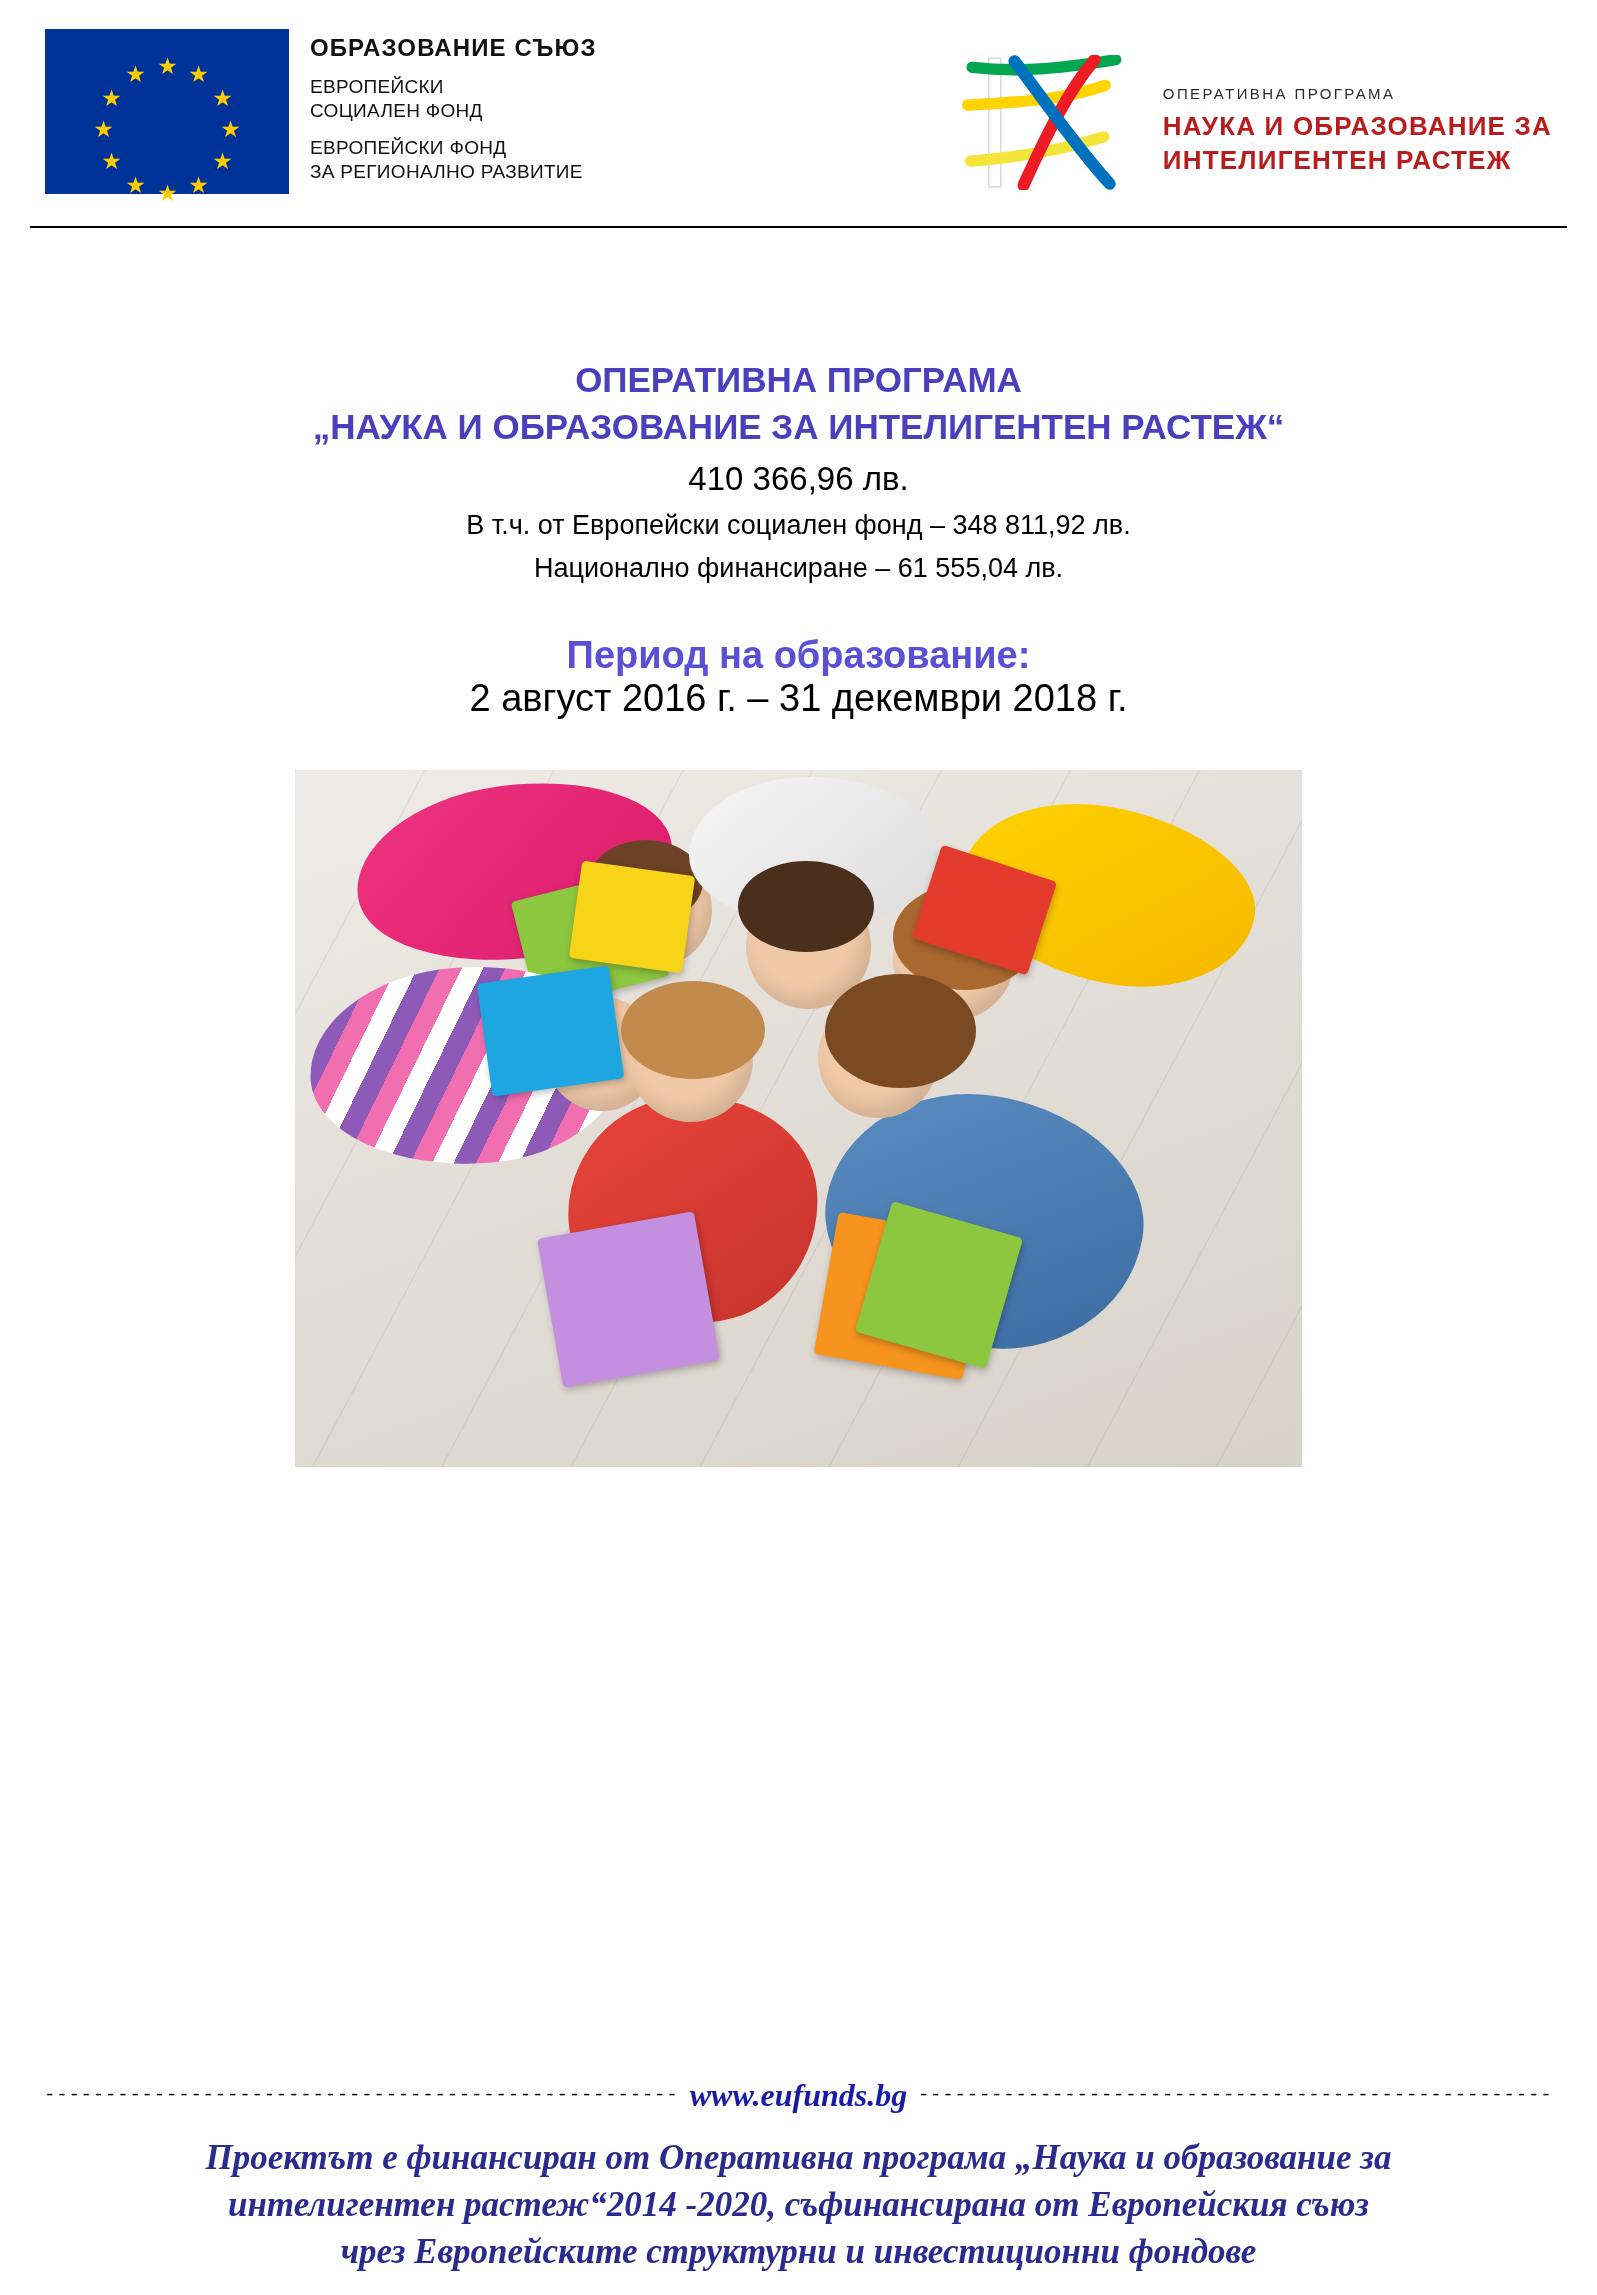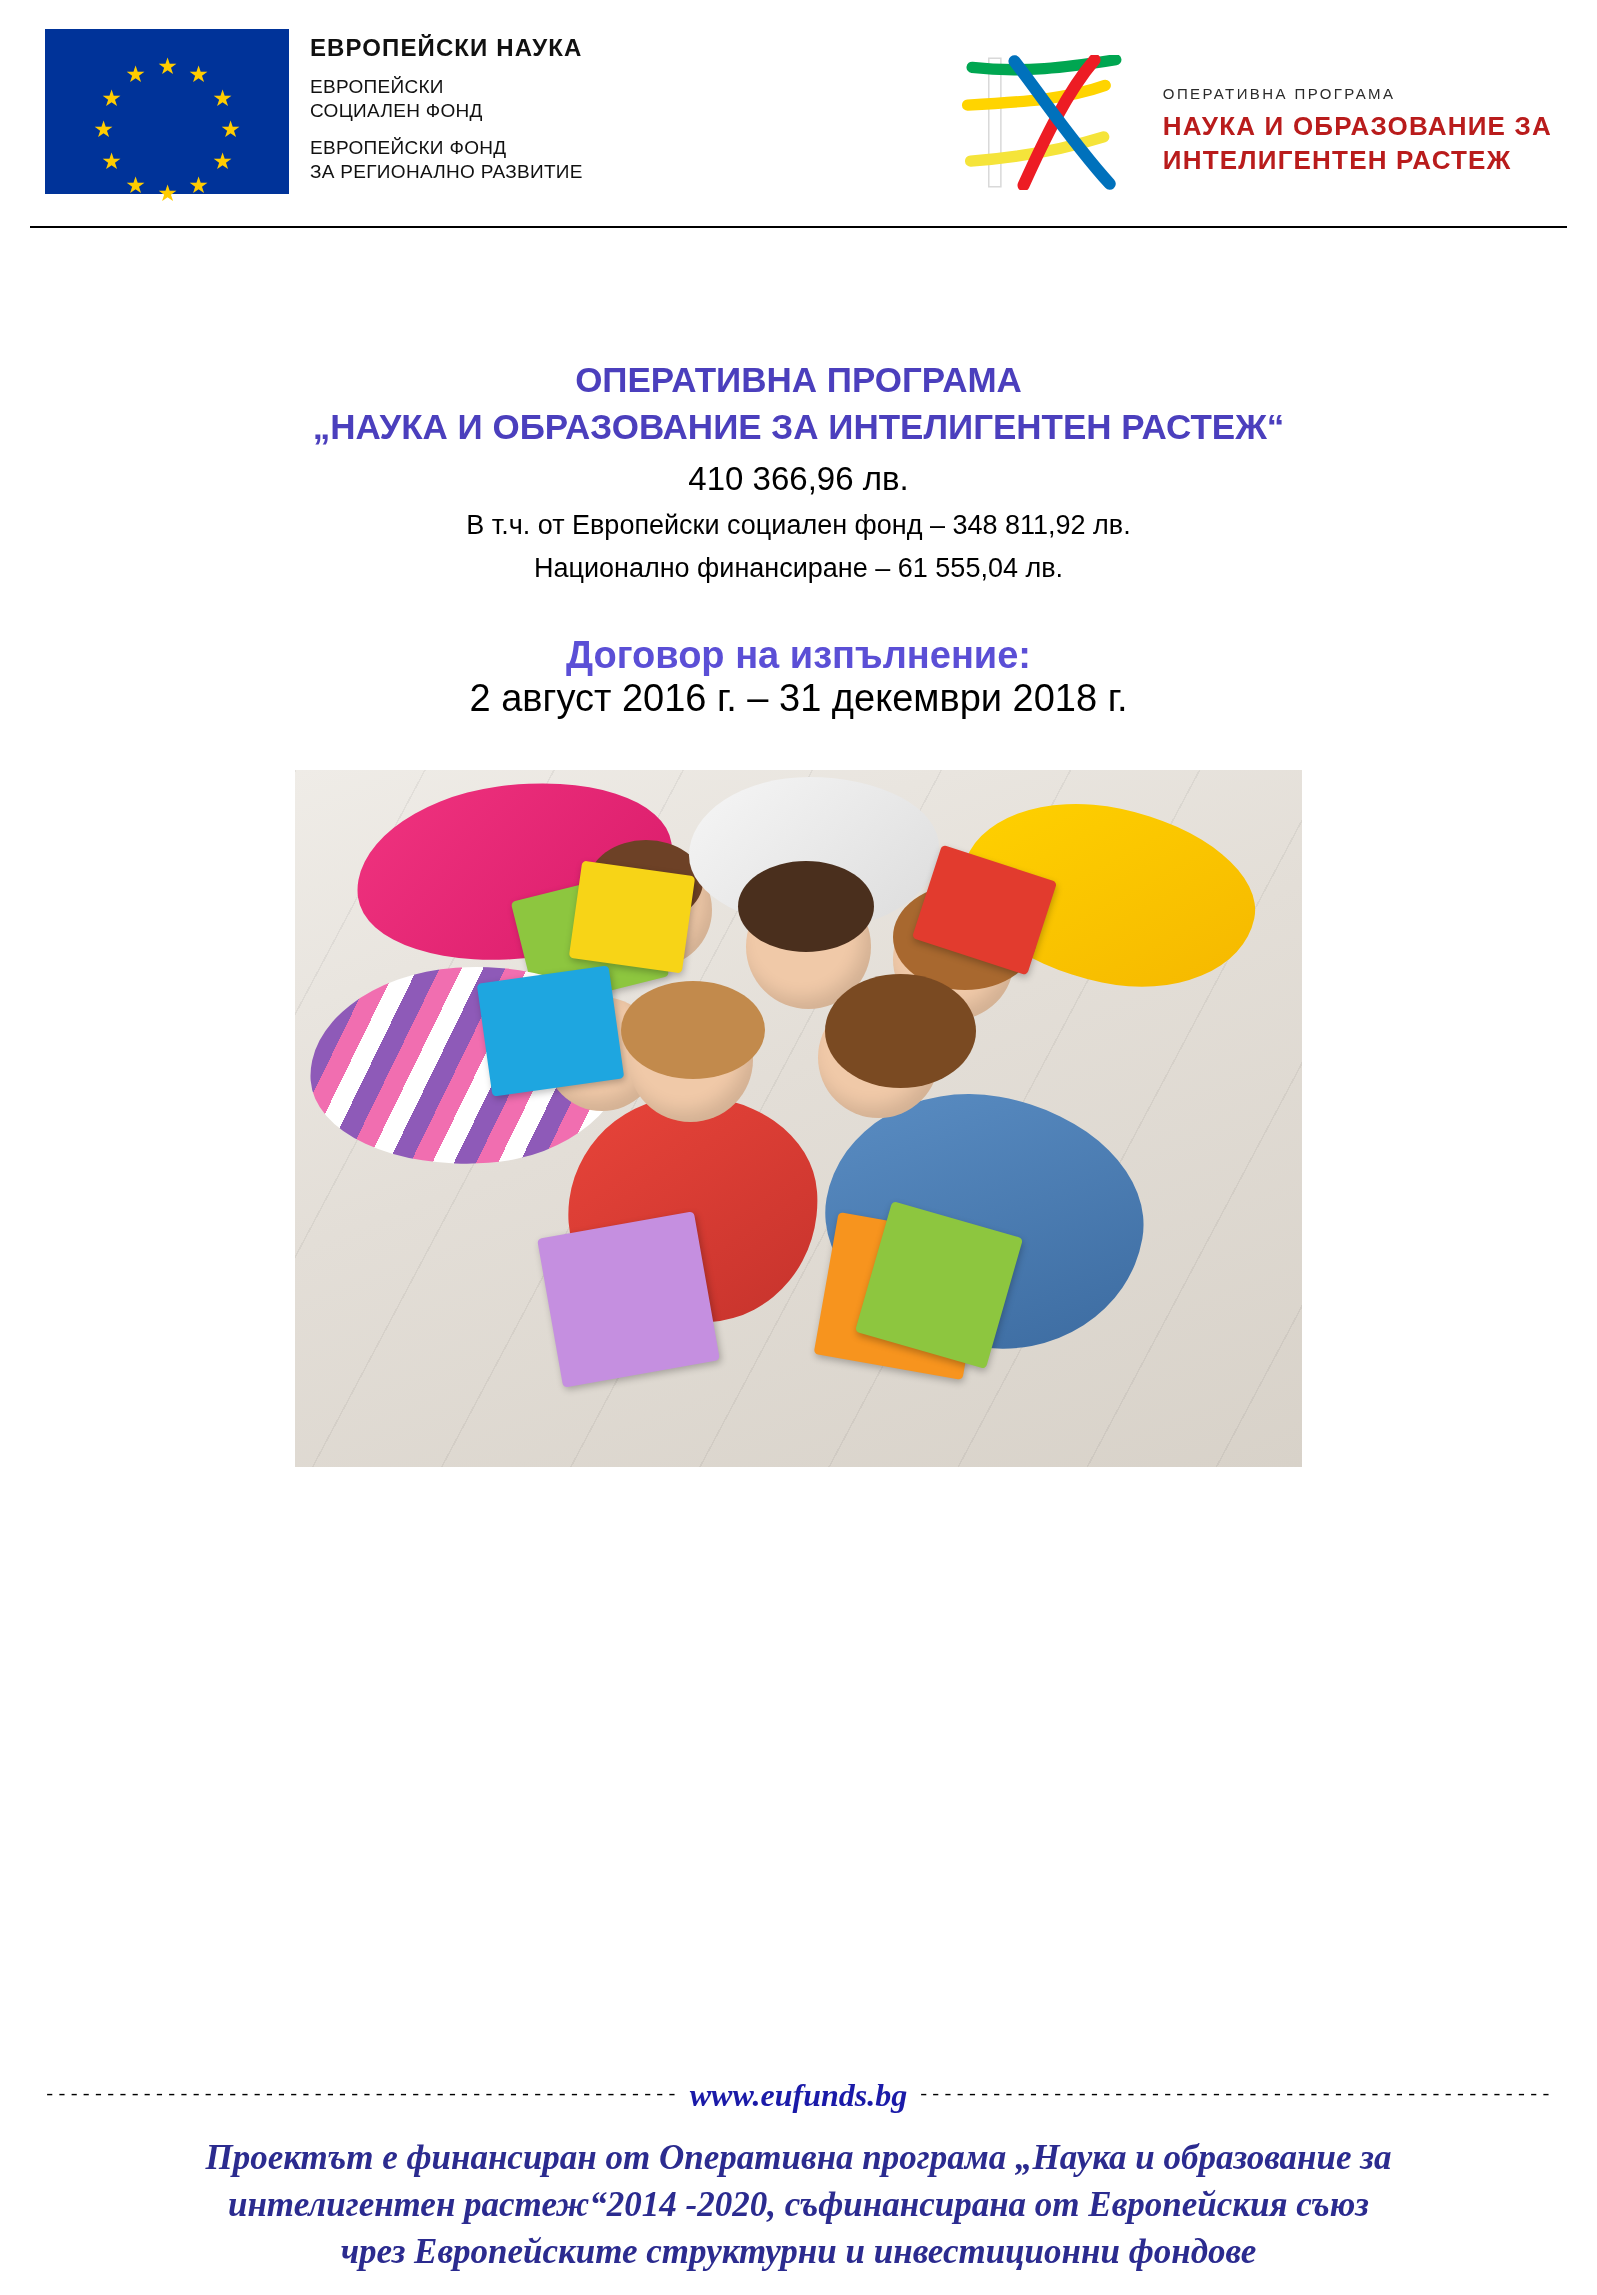--- a/index.html
+++ b/index.html
@@ -246,21 +246,21 @@
         <span class="eu-star" style="left:166px;top:121px;">★</span>
         <span class="eu-star" style="left:142px;top:145px;">★</span>
         <span class="eu-star" style="left:111px;top:153px;">★</span>
         <span class="eu-star" style="left:79px;top:145px;">★</span>
         <span class="eu-star" style="left:55px;top:121px;">★</span>
         <span class="eu-star" style="left:47px;top:89px;">★</span>
         <span class="eu-star" style="left:55px;top:58px;">★</span>
         <span class="eu-star" style="left:79px;top:34px;">★</span>
       </div>
       <div class="eu-text">
-        <div class="eu-title">ЕВРОПЕЙСКИ НАУКА</div>
+        <div class="eu-title">ОБРАЗОВАНИЕ СЪЮЗ</div>
         <div class="eu-sub">
           <div>ЕВРОПЕЙСКИ</div>
           <div>СОЦИАЛЕН ФОНД</div>
         </div>
         <div class="eu-sub">
           <div>ЕВРОПЕЙСКИ ФОНД</div>
           <div>ЗА РЕГИОНАЛНО РАЗВИТИЕ</div>
         </div>
       </div>
     </div>
@@ -292,21 +292,21 @@
   <div class="op-program">
     <div>ОПЕРАТИВНА ПРОГРАМА</div>
     <div>„НАУКА И ОБРАЗОВАНИЕ ЗА ИНТЕЛИГЕНТЕН РАСТЕЖ“</div>
   </div>
 
 
   <div class="grant-amount">410 366,96 лв.</div>
   <div class="grant-line">В т.ч. от Европейски социален фонд – 348 811,92 лв.</div>
   <div class="grant-line">Национално финансиране – 61 555,04 лв.</div>
 
-  <div class="period-label">Договор на изпълнение:</div>
+  <div class="period-label">Период на образование:</div>
   <div class="period-value">2 август 2016 г. – 31 декември 2018 г.</div>
 
   <div class="photo-wrap">
     <div class="floor"></div>
 
     <div class="kid" style="left:61px;top:15px;width:318px;height:174px;background:linear-gradient(140deg,#f0337f,#d91b6a);transform:rotate(-8deg);"></div>
     <div class="head" style="left:303px;top:83px;width:114px;height:114px;"></div>
     <div class="hair" style="left:294px;top:70px;width:114px;height:83px;background:#6d4126;"></div>
     <div class="book" style="left:227px;top:114px;width:136px;height:110px;background:#8dc63f;transform:rotate(-14deg);"></div>
     <div class="book" style="left:280px;top:98px;width:114px;height:98px;background:#f7d417;transform:rotate(8deg);"></div>

